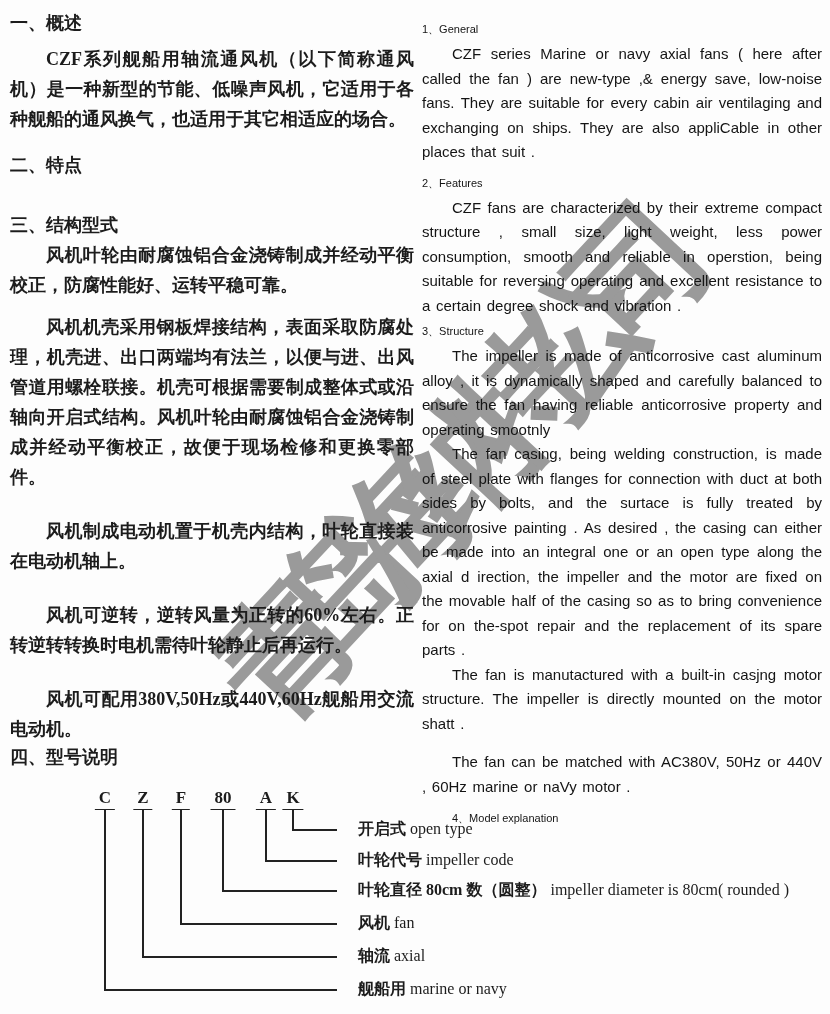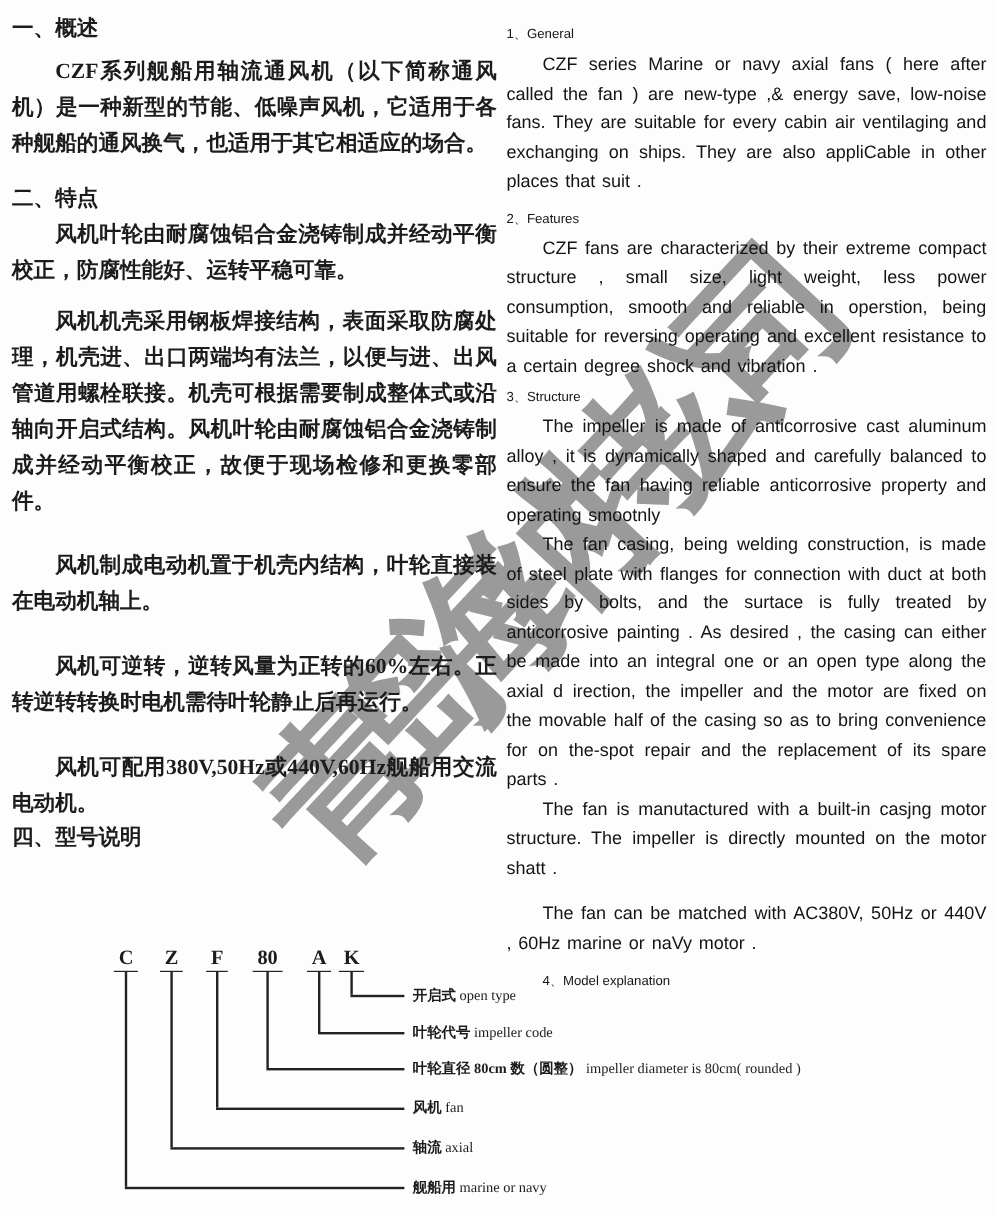--- a/index.html
+++ b/index.html
@@ -64,41 +64,42 @@
   
   .diagram{position:absolute;left:0;top:788px;width:830px;height:226px;z-index:1;}
   .dcode{
     position:absolute;top:0;transform:translateX(-50%);
     font-size:17px;font-weight:bold;font-family:"Liberation Serif", serif;
     border-bottom:1.5px solid #222;padding:0 4px 1px 4px;line-height:20px;
   }
   .vl{position:absolute;width:1.5px;background:#222;}
   .hl{position:absolute;height:1.5px;background:#222;}
   .dlabel{
-    position:absolute;left:344px;white-space:nowrap;
-    font-size:12px;line-height:20px;font-family:"Liberation Serif", serif;
+    position:absolute;left:358px;white-space:nowrap;
+    font-size:16px;line-height:20px;font-family:"Liberation Serif", serif;
   }
   .dlabel .lzh{font-weight:bold;}
   .dlabel .len{font-weight:normal;}
 </style>
 </head>
 <body>
 
 <div class="page">
 
   <div class="watermark">青岛海纳特公司</div>
 
   <div class="columns">
 
     <div class="col-left">
       <h2 class="zh-h">一、概述</h2>
       <p class="zh-p m8">CZF系列舰船用轴流通风机（以下简称通风机）是一种新型的节能、低噪声风机，它适用于各种舰船的通风换气，也适用于其它相适应的场合。</p>
 
       <h2 class="zh-h m18">二、特点</h2>
 
+      <h2 class="zh-h m34">三、结构型式</h2>
       <p class="zh-p m2">风机叶轮由耐腐蚀铝合金浇铸制成并经动平衡校正，防腐性能好、运转平稳可靠。</p>
 
       <p class="zh-p m12">风机机壳采用钢板焊接结构，表面采取防腐处理，机壳进、出口两端均有法兰，以便与进、出风管道用螺栓联接。机壳可根据需要制成整体式或沿轴向开启式结构。风机叶轮由耐腐蚀铝合金浇铸制成并经动平衡校正，故便于现场检修和更换零部件。</p>
 
       <p class="zh-p m24">风机制成电动机置于机壳内结构，叶轮直接装在电动机轴上。</p>
 
       <p class="zh-p m16">风机可逆转，逆转风量为正转的60%左右。正转逆转转换时电机需待叶轮静止后再运行。</p>
 
       <p class="zh-p m16">风机可配用380V,50Hz或440V,60Hz舰船用交流电动机。</p>
 

